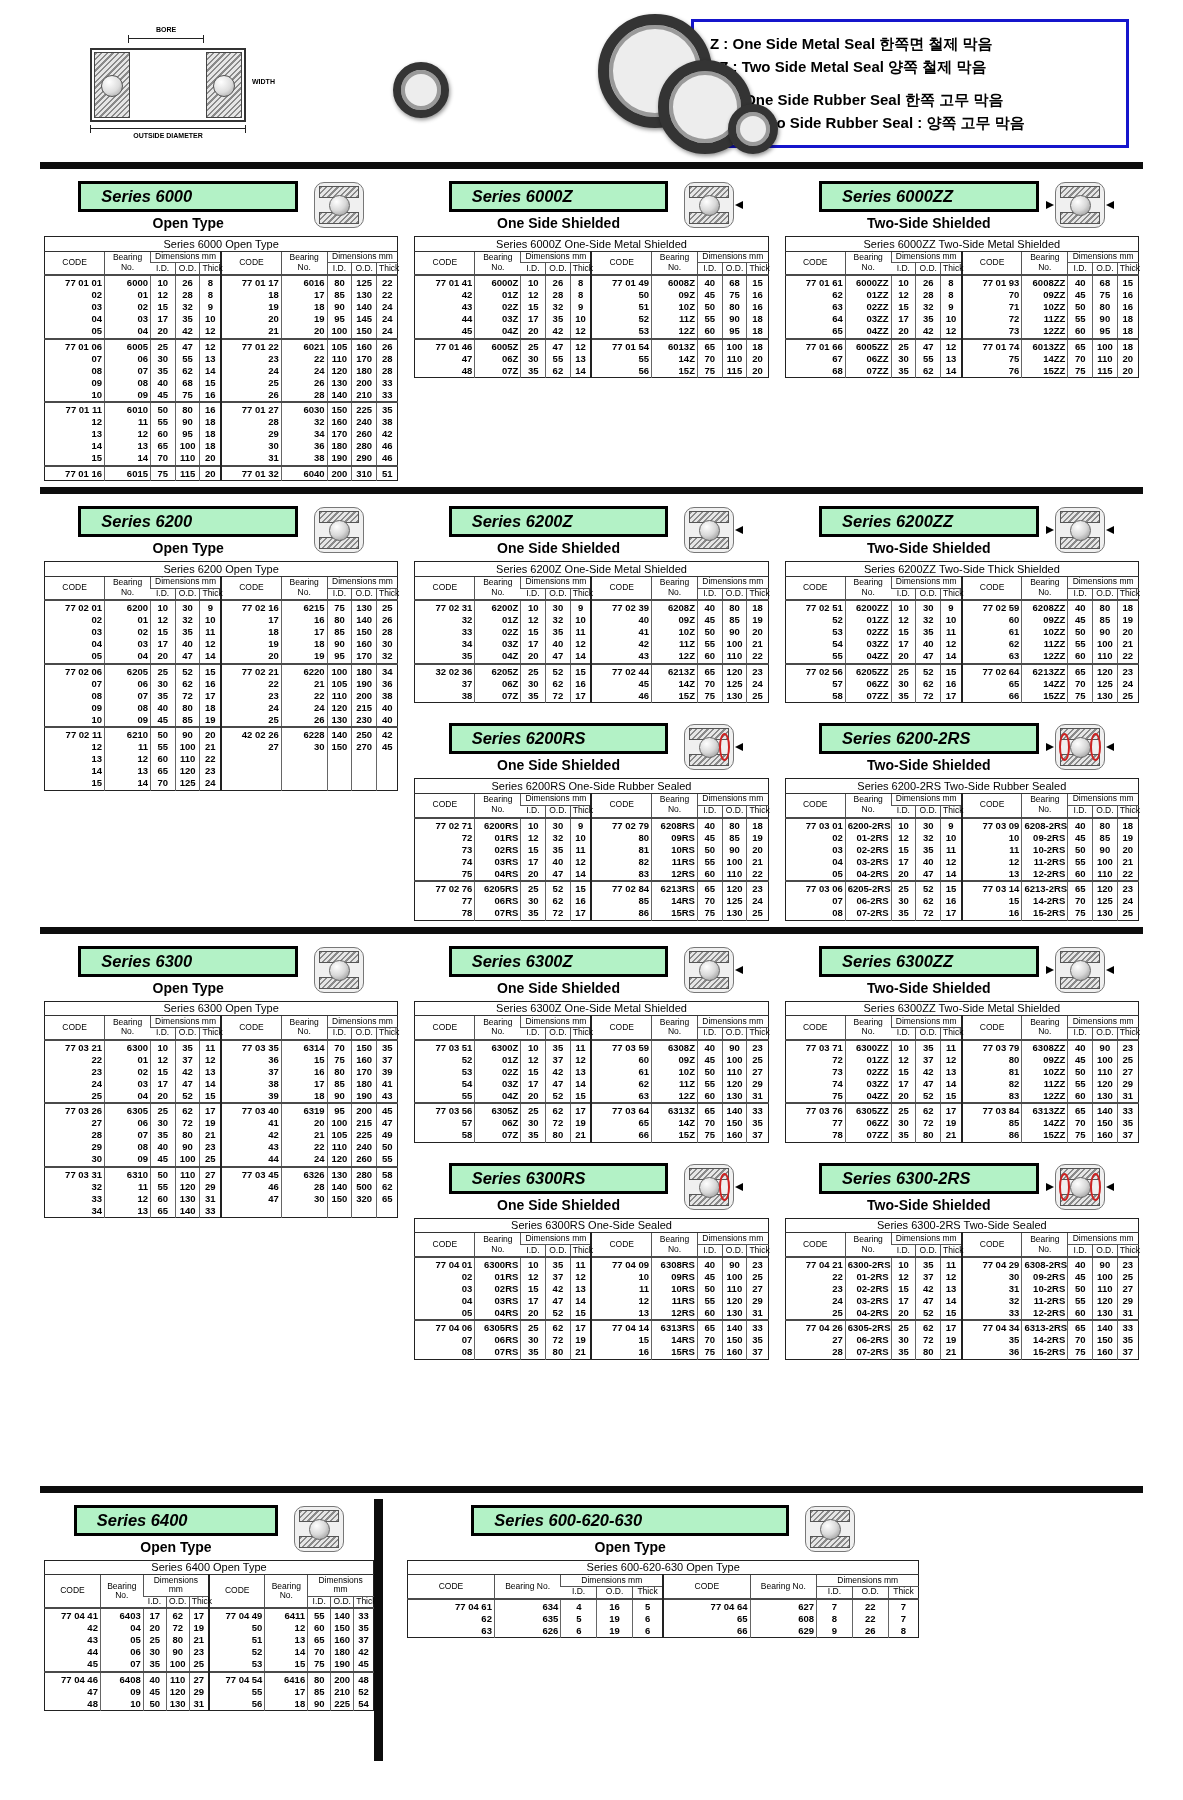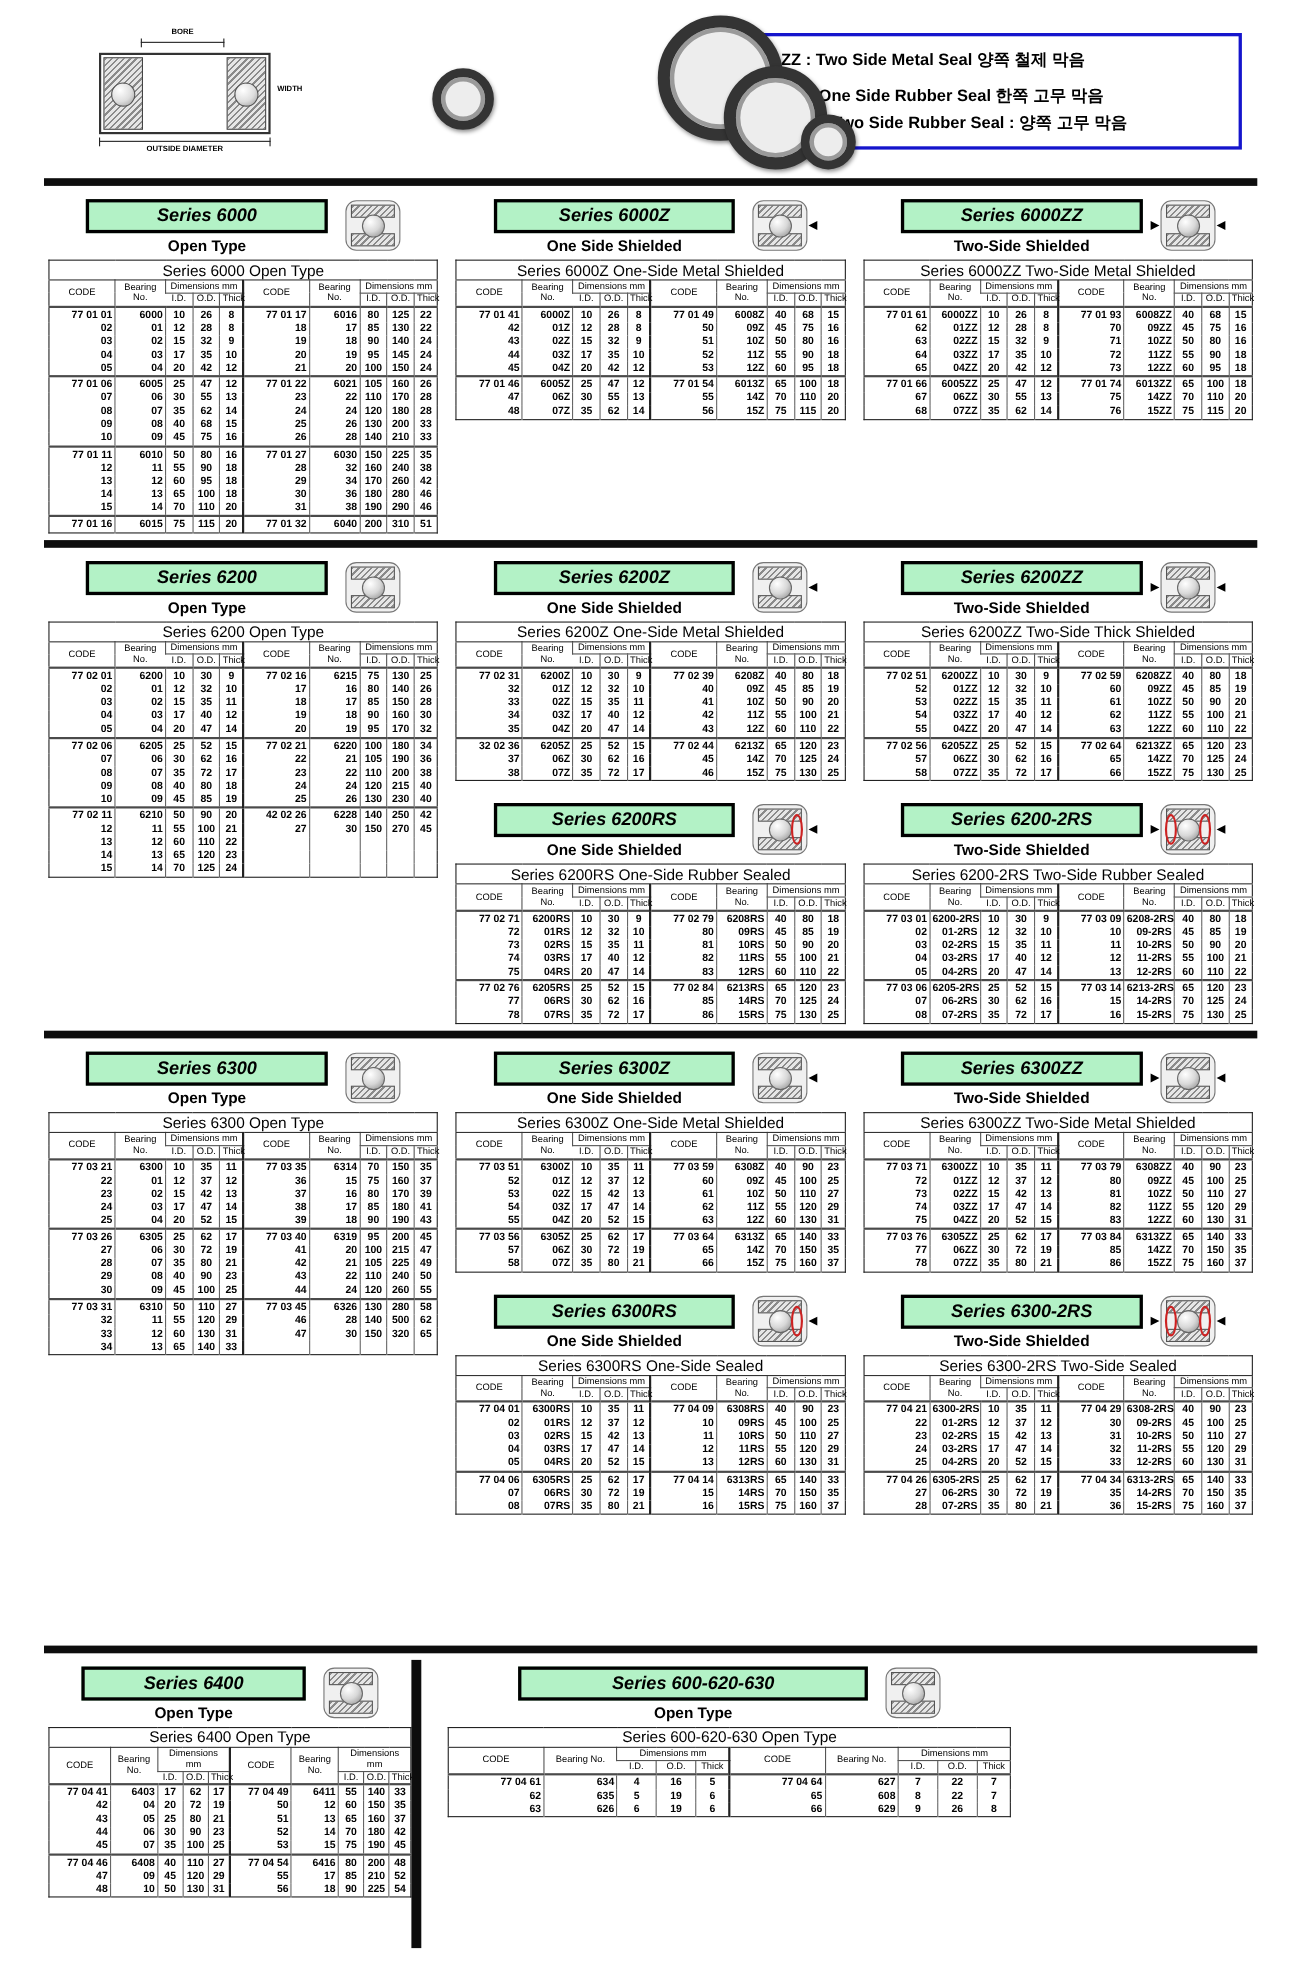--- a/index.html
+++ b/index.html
@@ -43,41 +43,41 @@
   .section.s0{min-height:288px}.section.s1{min-height:392px}.section.s2{min-height:540px}.section.s3{min-height:262px}
   .section.bottom{grid-template-columns:330px 9px 1fr;column-gap:0;}
   .vdiv{background:#0d0d0d;}
   .col{display:flex;flex-direction:column;gap:14px;}
   .section.bottom .col.right{padding-left:24px;}
   .section.bottom .col.right .tb{width:70%;}
   
   .tb{width:100%;}
   .tb-head{display:flex;justify-content:center;align-items:flex-start;gap:16px;margin:6px 0 5px 0;}
   .tb-head-left{width:62%;}
-  .series-box{border:3px solid #000;background:var(--box-bg,#b3f2c6);text-align:center;
-              font-weight:bold;font-style:italic;font-size:16.5px;padding:3px 0;}
+  .series-box{border:3px solid #000;background:var(--box-bg,#b3f2c6);
+              font-weight:bold;font-style:italic;font-size:16.5px;padding:3px 20px;}
   .type-label{text-align:center;font-weight:bold;font-size:14px;margin-top:3px;}
   .biconwrap{position:relative;margin-top:1px;}
   .bicon{position:relative;width:48px;height:44px;background:#f0f0f0;border:1px solid #777;border-radius:10px;}
   .bicon .hatch{position:absolute;left:4px;right:4px;height:10px;border:1px solid #555;
                 background:repeating-linear-gradient(135deg,#8a8a8a 0 1.5px,#e6e6e6 1.5px 4px);}
   .bicon .hatch.top{top:3px}.bicon .hatch.bot{bottom:3px}
   .bicon .ball{position:absolute;left:50%;top:50%;width:19px;height:19px;margin:-10px 0 0 -10px;border-radius:50%;
                background:radial-gradient(circle at 35% 30%,#fff,#d8d8d8 50%,#8f8f8f 95%);border:1px solid #666;}
   .bicon .seal{position:absolute;top:50%;transform:translateY(-50%);width:7px;height:24px;
                border:2.5px solid var(--rs-accent,#cc2222);border-radius:50%;background:transparent;}
   .bicon .seal.r{right:3px}.bicon .seal.l{left:3px}
   .arrow{position:absolute;top:50%;margin-top:-4px;width:0;height:0;border-top:4px solid transparent;border-bottom:4px solid transparent;}
   .arrow.ar{right:-10px;border-right:8px solid #000;}
   .arrow.al{left:-10px;border-left:8px solid #000;}
   
   table.data{width:100%;border-collapse:collapse;table-layout:fixed;font-size:9.5px;font-weight:bold;
              border:1.5px solid #222;}
   table.data td,table.data th{padding:0.5px 2px;line-height:1.15;vertical-align:top;}
-  td.ttl{text-align:center;font-weight:normal;font-size:14px;padding:2px 0;border-bottom:1px solid #333;}
+  td.ttl{text-align:center;font-weight:normal;font-size:11px;padding:2px 0;border-bottom:1px solid #333;}
   table.data th{font-weight:normal;font-size:8.5px;text-align:center;vertical-align:middle;
                 border-left:1px solid #555;border-bottom:1px solid #555;}
   table.data th:first-child{border-left:none;}
   table.data th.dims{border-bottom:1px solid #555;}
   table.data td{border-left:1px solid #666;}
   table.data td:first-child{border-left:none;}
   table.data td.sep,table.data th.sep{border-left:2px solid #222;}
   table.data td.ttl{border-left:none;}
   tr.gf td{border-top:2px solid #4a4a4a;padding-top:2px;}
   td.c-code{text-align:right;padding-right:9px;white-space:nowrap;}
@@ -105,20 +105,21 @@
       <div class="dim oddim"></div>
       <div class="odlbl">OUTSIDE DIAMETER</div>
     </div>
     <div class="photo">
       <div class="ring small"></div>
       <div class="ring r1"></div>
       <div class="ring r2"></div>
       <div class="ring r3"></div>
     </div>
     <div class="legend">
+      <div class="legend-line">Z : One Side Metal Seal 한쪽면 철제 막음</div>
       <div class="legend-line">ZZ : Two Side Metal Seal 양쪽 철제 막음</div>
       <div class="legend-line gap">RS : One Side Rubber Seal 한쪽 고무 막음</div>
       <div class="legend-line">2 RS : Two Side Rubber Seal : 양쪽 고무 막음</div>
     </div>
   </div>
 
   <div id="sections">
       <div class="hr"></div>
       <div class="section s0">
         <div class="col">

